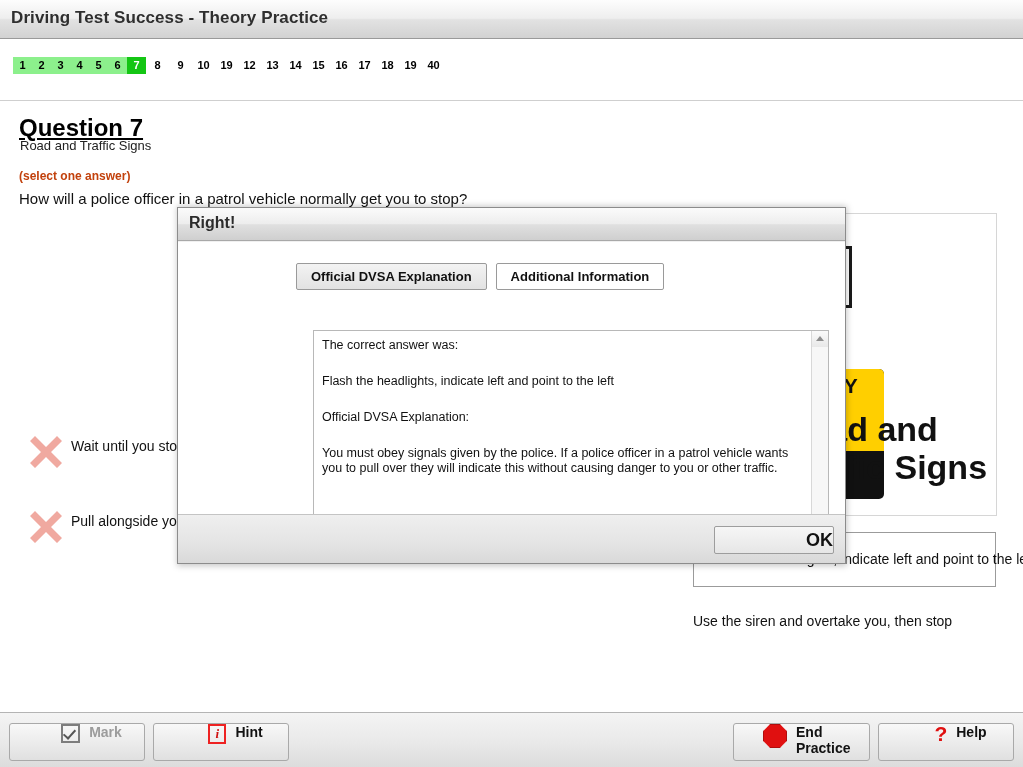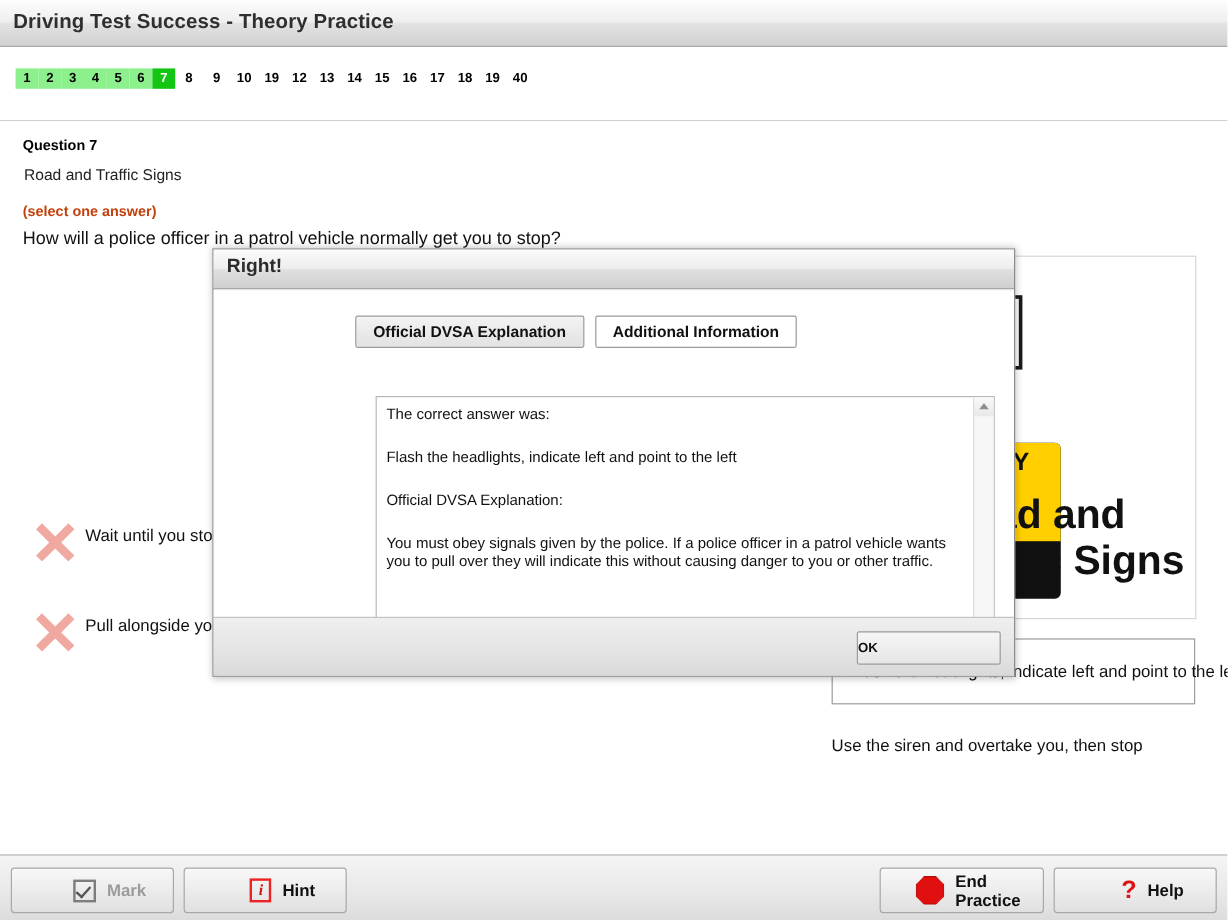--- a/index.html
+++ b/index.html
@@ -74,23 +74,24 @@
     position: absolute;
     left: 0; top: 101px;
     width: 1023px;
     height: 611px;
     background: #ffffff;
   }
 
   .q-title {
     position: absolute;
     left: 19px; top: 13px;
-    font-size: 12px;
+    font-size: 24px;
     font-weight: bold;
     color: #000000;
+    text-decoration: underline;
   }
   .q-topic {
     position: absolute;
     left: 20px; top: 37px;
     font-size: 13px;
     color: #222222;
   }
   .q-select-hint {
     position: absolute;
     left: 19px; top: 68px;
@@ -414,22 +415,22 @@
     background: linear-gradient(to bottom, #efefef 0%, #e4e4e4 60%, #d9d9d9 100%);
     border-top: 1px solid #c4c4c4;
     box-sizing: border-box;
   }
   .ok-btn {
     position: absolute;
     left: 536px; top: 11px;
     width: 120px;
     height: 28px;
     line-height: 26px;
-    text-align: left;
-    font-size: 11px;
+    text-align: right;
+    font-size: 18px;
     font-weight: bold;
     color: #111111;
     background: linear-gradient(to bottom, #f6f6f6 0%, #e6e6e6 100%);
     border: 1px solid #9d9d9d;
     border-radius: 2px;
     box-sizing: border-box;
   }
 
   
   .toolbar {
@@ -443,21 +444,20 @@
   }
   .tb-btn {
     position: absolute;
     top: 10px;
     height: 38px;
     background: linear-gradient(to bottom, #f8f8f8 0%, #ececec 50%, #e0e0e0 100%);
     border: 1px solid #a9a9a9;
     border-radius: 3px;
     box-sizing: border-box;
     display: flex;
-    align-items: center;
     justify-content: center;
     gap: 9px;
     font-size: 14px;
     font-weight: bold;
     color: #111111;
     padding-left: 29px;
   }
   .tb-btn.disabled { color: #9c9c9c; }
 
   .ico { display: inline-block; flex: none; }

